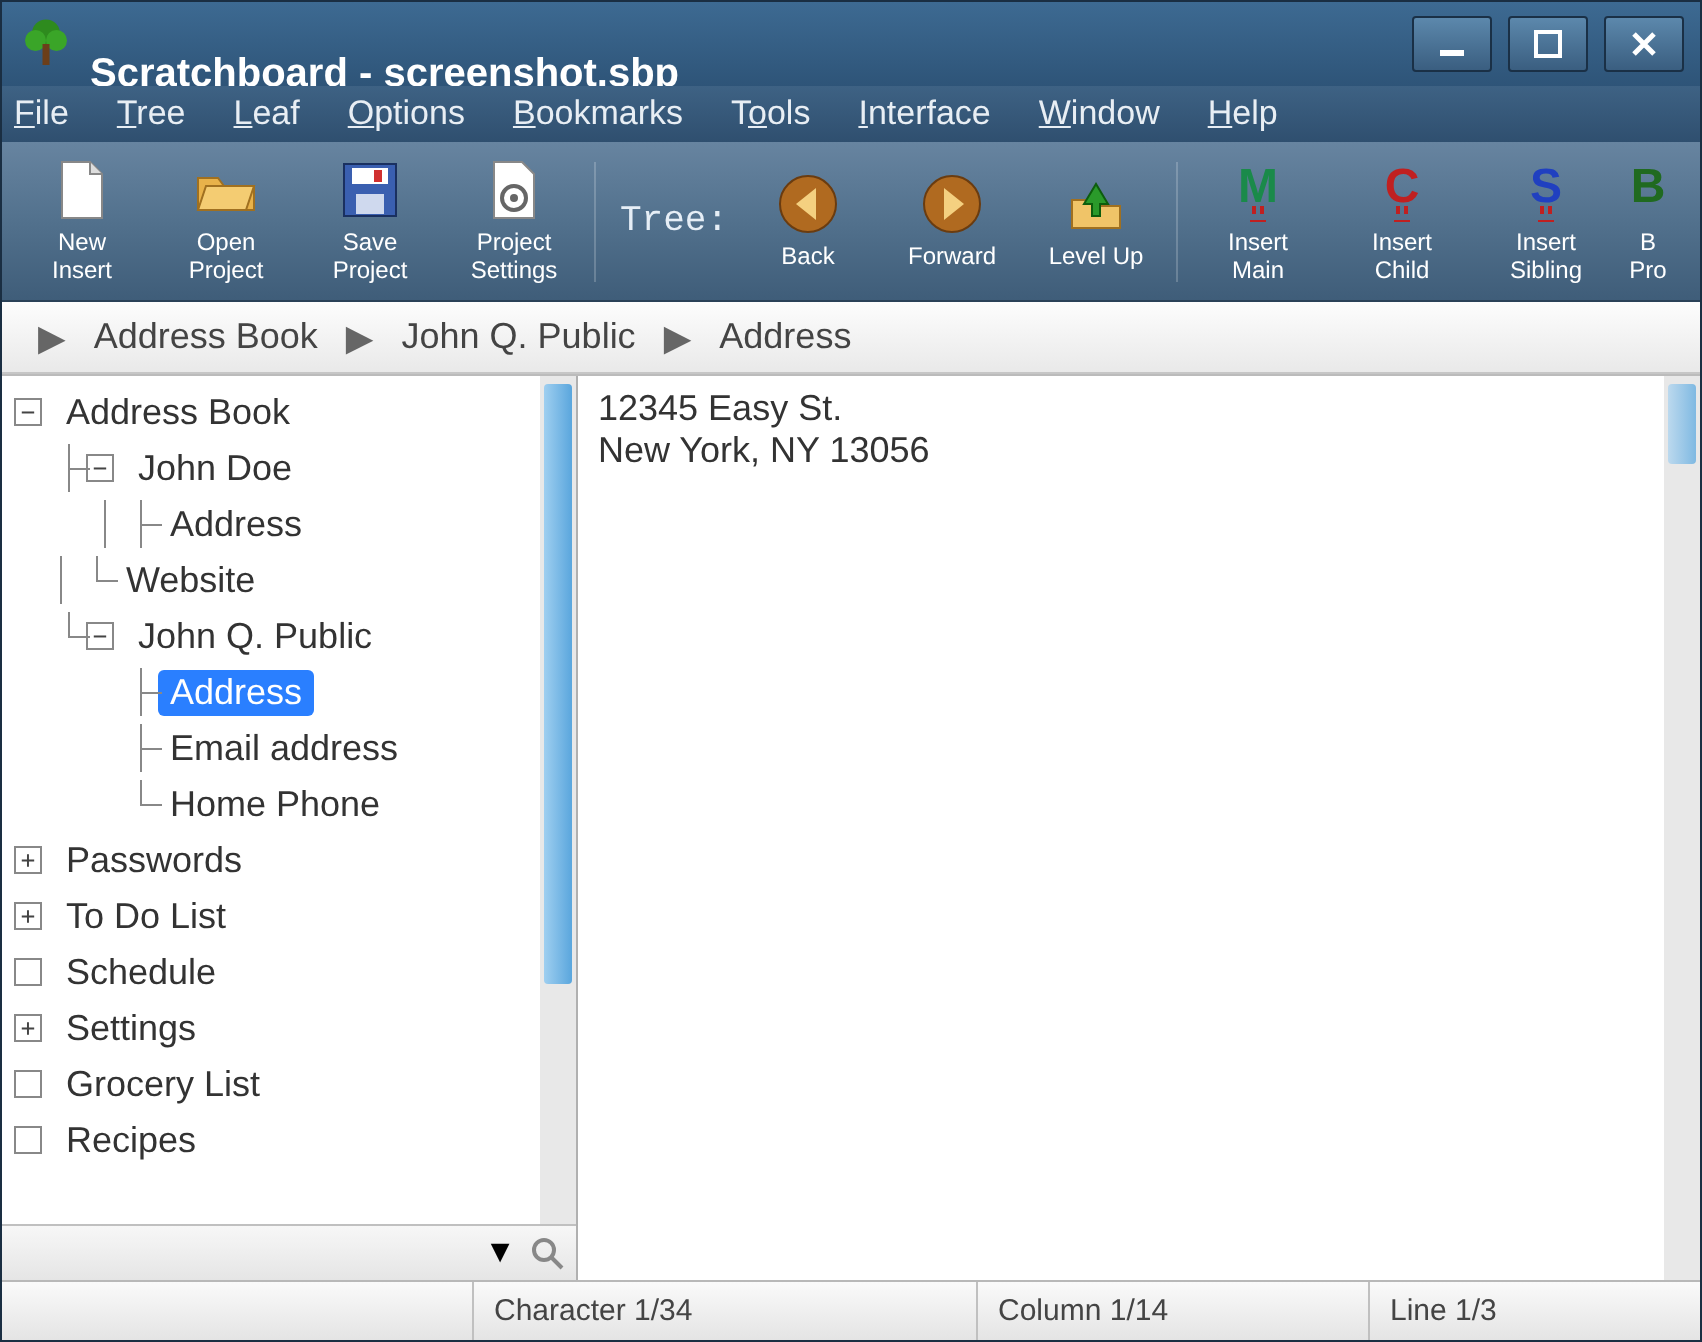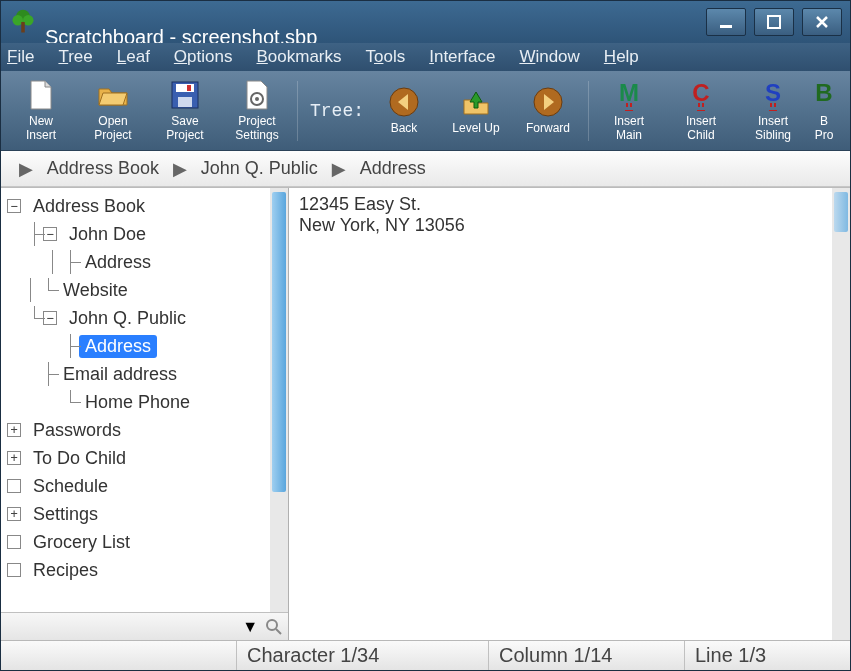--- a/index.html
+++ b/index.html
@@ -4,21 +4,21 @@
 <style>
   * { box-sizing: border-box; margin: 0; padding: 0; }
   html, body { width: 851px; height: 671px; font-family: "Segoe UI", Tahoma, sans-serif; overflow: hidden; }
   body { background: #4a6a8a; }
 
   .window { width: 851px; height: 671px; border: 1px solid #1a2e42; display: flex; flex-direction: column; }
 
   
   .titlebar { height: 42px; background: linear-gradient(#3d6a92,#2e5478); display: flex; align-items: center; padding: 0 8px; color: #fff; }
   .titlebar .app-icon { width: 28px; height: 28px; margin-right: 8px; }
-  .titlebar .title { font-size: 20px; font-weight: 400; flex: 1; margin-top: 31px; }
+  .titlebar .title { font-size: 20px; font-weight: 700; flex: 1; margin-top: 31px; }
   .winctrls { display: flex; gap: 8px; }
   .winctrl { width: 40px; height: 28px; display: flex; align-items: center; justify-content: center; background: linear-gradient(#5c88ac,#3a5e80); border: 1px solid #1a3046; border-radius: 2px; }
 
   
   .menubar { height: 28px; background: linear-gradient(#3e6284,#2f4f6f); display: flex; align-items: center; padding: 0 6px; gap: 24px; color: #e8eef4; font-size: 17px; }
   .menuitem { cursor: default; }
   .menuitem u { text-decoration: underline; }
 
   
   .toolbar { height: 80px; background: linear-gradient(#6784a0, #52718d 50%, #3f5d79); display: flex; align-items: center; padding: 0 4px; border-bottom: 1px solid #2b4258; }
@@ -45,21 +45,21 @@
   .branch-tee { position: absolute; border-bottom: 1px solid #888; left: 9px; right: -2px; top: 50%; }
   .node-label { padding: 1px 6px; border-radius: 3px; }
   .node-label.selected { background: #2a7fff; color: #fff; }
   .tree-searchbar { height: 28px; background: linear-gradient(#f7f7f7,#e5e5e5); border-top: 1px solid #c0c0c0; display: flex; align-items: center; justify-content: flex-end; padding: 0 6px; gap: 8px; }
 
   .editor { flex: 1; position: relative; background: #fff; font-size: 18px; color: #333; padding: 6px 10px; }
   .editor-scroll { position: absolute; right: 0; top: 0; bottom: 0; width: 18px; background: #e8e8e8; }
   .editor-scroll .thumb { position: absolute; left: 2px; right: 2px; top: 4px; height: 40px; background: linear-gradient(90deg,#bcd9ee,#7fb9e2); border-radius: 2px; }
 
   
-  .statusbar { height: 30px; background: linear-gradient(#fafafa,#e4e4e4); border-top: 1px solid #b8b8b8; display: flex; font-size: 20px; color: #444; }
+  .statusbar { height: 30px; background: linear-gradient(#fafafa,#e4e4e4); border-top: 1px solid #b8b8b8; display: flex; font-size: 15px; color: #444; }
   .statuscell { border-right: 1px solid #c0c0c0; padding: 4px 10px; display: flex; align-items: center; }
   .statuscell:nth-child(1){ width: 236px; }
   .statuscell:nth-child(2){ width: 252px; }
   .statuscell:nth-child(3){ width: 196px; }
   .statuscell:nth-child(4){ flex: 1; border-right: none; }
 
   svg { display: block; }
 </style>
 </head>
 <body>
@@ -158,34 +158,34 @@
           <svg viewBox="0 0 32 32">
             <circle cx="16" cy="16" r="14" fill="#b06a20" stroke="#6a3c10"></circle>
             <path d="M20 8l-10 8 10 8z" fill="#f4d080"></path>
           </svg>
         </span>
       <span>Back</span>
     </div>
     <div class="toolbtn">
       <span class="icon">
           <svg viewBox="0 0 32 32">
+            <circle cx="16" cy="16" r="14" fill="#b06a20" stroke="#6a3c10"></circle>
+            <path d="M12 8l10 8-10 8z" fill="#f4d080"></path>
+          </svg>
+        </span>
+      <span>Forward</span>
+    </div>
+    <div class="toolbtn">
+      <span class="icon">
+          <svg viewBox="0 0 32 32">
             <path d="M4 14h10l3 3h11v11H4z" fill="#f0c468" stroke="#a07020"></path>
             <path d="M22 16l-6-10-6 10h4v6h4v-6z" fill="#2a9a2a" stroke="#0d5d0d"></path>
           </svg>
         </span>
       <span>Level Up</span>
-    </div>
-    <div class="toolbtn">
-      <span class="icon">
-          <svg viewBox="0 0 32 32">
-            <circle cx="16" cy="16" r="14" fill="#b06a20" stroke="#6a3c10"></circle>
-            <path d="M12 8l10 8-10 8z" fill="#f4d080"></path>
-          </svg>
-        </span>
-      <span>Forward</span>
     </div>
     <div class="toolsep"></div>
     <div class="toolbtn">
       <span class="icon">
           <svg viewBox="0 0 32 32">
             <text x="16" y="22" text-anchor="middle" font-size="24" font-weight="bold" fill="#1a8a4a">M</text>
             <path d="M14 24v4m4-4v4m-6 4h8" stroke="#c02020" stroke-width="2"></path>
           </svg>
         </span>
       <span style="white-space:pre-line">Insert
@@ -278,44 +278,44 @@
           <span class="node-label">John Q. Public</span>
         </div>
         <div class="tree-row" style="padding-left:42px">
           <span class="branch-spacer"></span>
           <span class="branch-spacer">
               <span class="branch-line"></span>
               <span class="branch-tee"></span>
             </span>
           <span class="node-label selected">Address</span>
         </div>
-        <div class="tree-row" style="padding-left:20px">
-          <span class="branch-spacer"></span>
-          <span class="branch-spacer">
-              <span class="branch-line"></span>
-              <span class="branch-tee"></span>
-            </span>
-          <span class="node-label">Email address</span>
-        </div>
         <div class="tree-row" style="padding-left:42px">
           <span class="branch-spacer"></span>
           <span class="branch-spacer">
+              <span class="branch-line"></span>
+              <span class="branch-tee"></span>
+            </span>
+          <span class="node-label">Email address</span>
+        </div>
+        <div class="tree-row" style="padding-left:42px">
+          <span class="branch-spacer"></span>
+          <span class="branch-spacer">
               <span class="branch-line" style="bottom:50%"></span>
               <span class="branch-tee"></span>
             </span>
           <span class="node-label">Home Phone</span>
         </div>
 
         <div class="tree-row">
             <span class="expander">+</span>
             <span class="node-label">Passwords</span>
           </div>
         <div class="tree-row">
             <span class="expander">+</span>
-            <span class="node-label">To Do Child</span>
+            <span class="node-label">To Do List</span>
           </div>
         <div class="tree-row">
             <span class="leafbox"></span>
             <span class="node-label">Schedule</span>
           </div>
         <div class="tree-row">
             <span class="expander">+</span>
             <span class="node-label">Settings</span>
           </div>
         <div class="tree-row">

